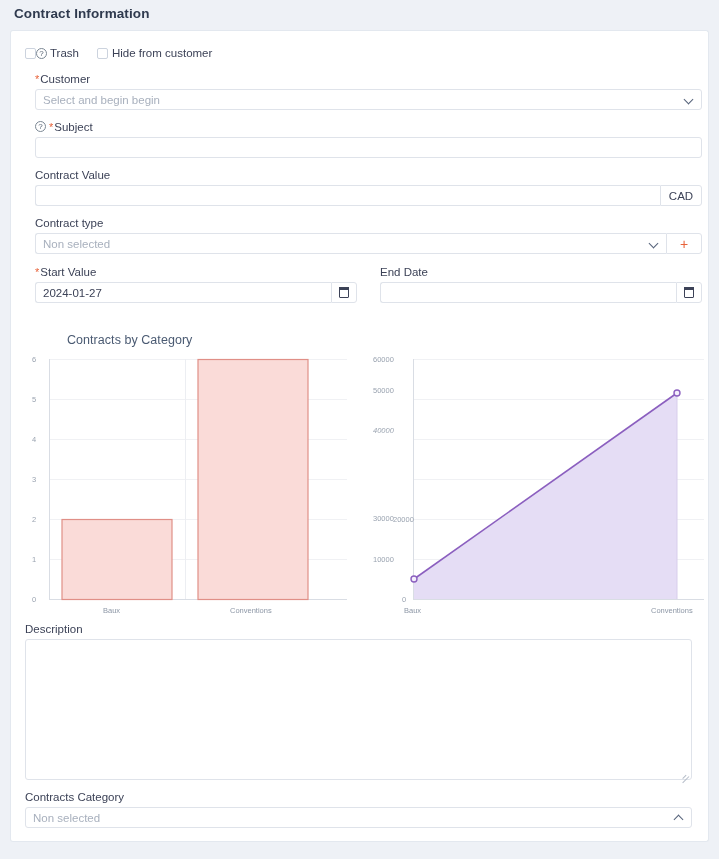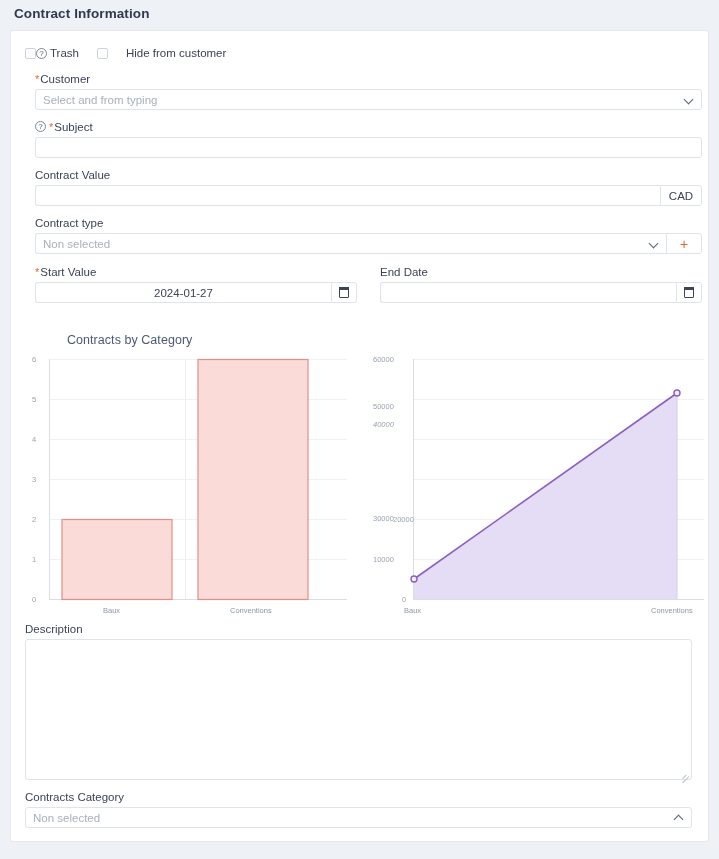--- a/index.html
+++ b/index.html
@@ -113,21 +113,21 @@
   
   .cb {
     width: 11px; height: 11px;
     border: 1px solid #ccd3de;
     border-radius: 2px;
     background: #fff;
     display: inline-block;
     vertical-align: -1px;
   }
   .cb-row { display: flex; align-items: center; }
-  .cb-label { font-size: 11.5px; color: #3c4257; margin-left: 18px; }
+  .cb-label { font-size: 11.5px; color: #3c4257; margin-left: 4px; }
 
   
   .chart-title {
     font-size: 12.5px;
     color: #4a5a72;
     letter-spacing: .05px;
     margin-left: 42px;
   }
   .abbr {
     border-bottom: 1px dotted #7d8ba1;
@@ -182,21 +182,21 @@
     </div>
     <div class="cb-row" style="position:absolute;left:86px;top:16px;">
       <span class="cb"></span>
       <span class="cb-label">Hide from customer</span>
     </div>
 
     <div class="field-label" style="position:absolute;left:24px;top:41px;">
       <span class="req-star">*</span><span>Customer</span>
     </div>
     <div class="input" style="position:absolute;left:24px;top:58px;width:667px;">
-      <span class="placeholder">Select and from typing</span>
+      <span class="placeholder">Select and begin begin</span>
       <span style="flex:1"></span>
       <span class="chev"></span>
     </div>
 
     <div class="field-label" style="position:absolute;left:24px;top:89px;">
       <span class="help-icon"></span><span class="req-star">*</span><span>Subject</span>
     </div>
     <div class="input" style="position:absolute;left:24px;top:106px;width:667px;">
       <span class="value-text"></span>
     </div>
@@ -220,21 +220,21 @@
       </div>
       <div class="input" style="width:36px;justify-content:center;border-radius:0 3px 3px 0;">
         <span style="color:#e8633a;font-size:14px;line-height:12px;">+</span>
       </div>
     </div>
 
     <div class="field-label" style="position:absolute;left:24px;top:234px;">
       <span class="req-star">*</span><span>Start Value</span>
     </div>
     <div style="position:absolute;left:24px;top:251px;width:322px;display:flex;">
-      <div class="input" style="flex:1;border-radius:3px 0 0 3px;border-right:none;justify-content:center;">
+      <div class="input" style="flex:1;border-radius:3px 0 0 3px;border-right:none;">
         <span class="value-text">2024-01-27</span>
       </div>
       <div class="input" style="width:26px;justify-content:center;border-radius:0 3px 3px 0;">
         <span class="cal-icon"></span>
       </div>
     </div>
 
     <div class="field-label" style="position:absolute;left:369px;top:234px;">End Date</div>
     <div style="position:absolute;left:369px;top:251px;width:322px;display:flex;">
       <div class="input" style="flex:1;border-radius:3px 0 0 3px;border-right:none;">
@@ -293,22 +293,22 @@
         <line x1="47.5" y1="11" x2="47.5" y2="251" stroke="#d9dde4" stroke-width="1"></line>
         <line x1="47" y1="251.5" x2="338" y2="251.5" stroke="#d9dde4" stroke-width="1"></line>
 
         <path d="M48,231 L311,45 L311,251 L48,251 Z" fill="#e5ddf5"></path>
         <line x1="311" y1="45" x2="311" y2="251" stroke="#d7cdeb" stroke-width="1"></line>
         <polyline points="48,231 311,45" fill="none" stroke="#8b5fbf" stroke-width="1.6"></polyline>
         <circle cx="48" cy="231" r="3" fill="#f3eefb" stroke="#8b5fbf" stroke-width="1.4"></circle>
         <circle cx="311" cy="45" r="3" fill="#f3eefb" stroke="#8b5fbf" stroke-width="1.4"></circle>
       </svg>
       <span class="tick-lbl" style="left:7px; top:7px;">60000</span>
-      <span class="tick-lbl" style="left:7px; top:54px;">50000</span>
-      <span class="tick-lbl" style="left:7px; top:72px;font-style:italic;">40000</span>
+      <span class="tick-lbl" style="left:7px; top:38px;">50000</span>
+      <span class="tick-lbl" style="left:7px; top:78px;font-style:italic;">40000</span>
       <span class="tick-lbl" style="left:7px; top:127px;margin-top:39px;">30000</span>
       <span class="tick-lbl" style="left:7px; top:167px;margin-left:20px;">20000</span>
       <span class="tick-lbl" style="left:7px; top:207px;">10000</span>
       <span class="tick-lbl" style="left:36px;top:247px;">0</span>
       <span class="cat-lbl" style="left:38px; top:258px;">Baux</span>
       <span class="cat-lbl" style="left:285px;top:258px;">Conventions</span>
     </div>
   </div>
 
   <div class="card" id="card-bottom">

